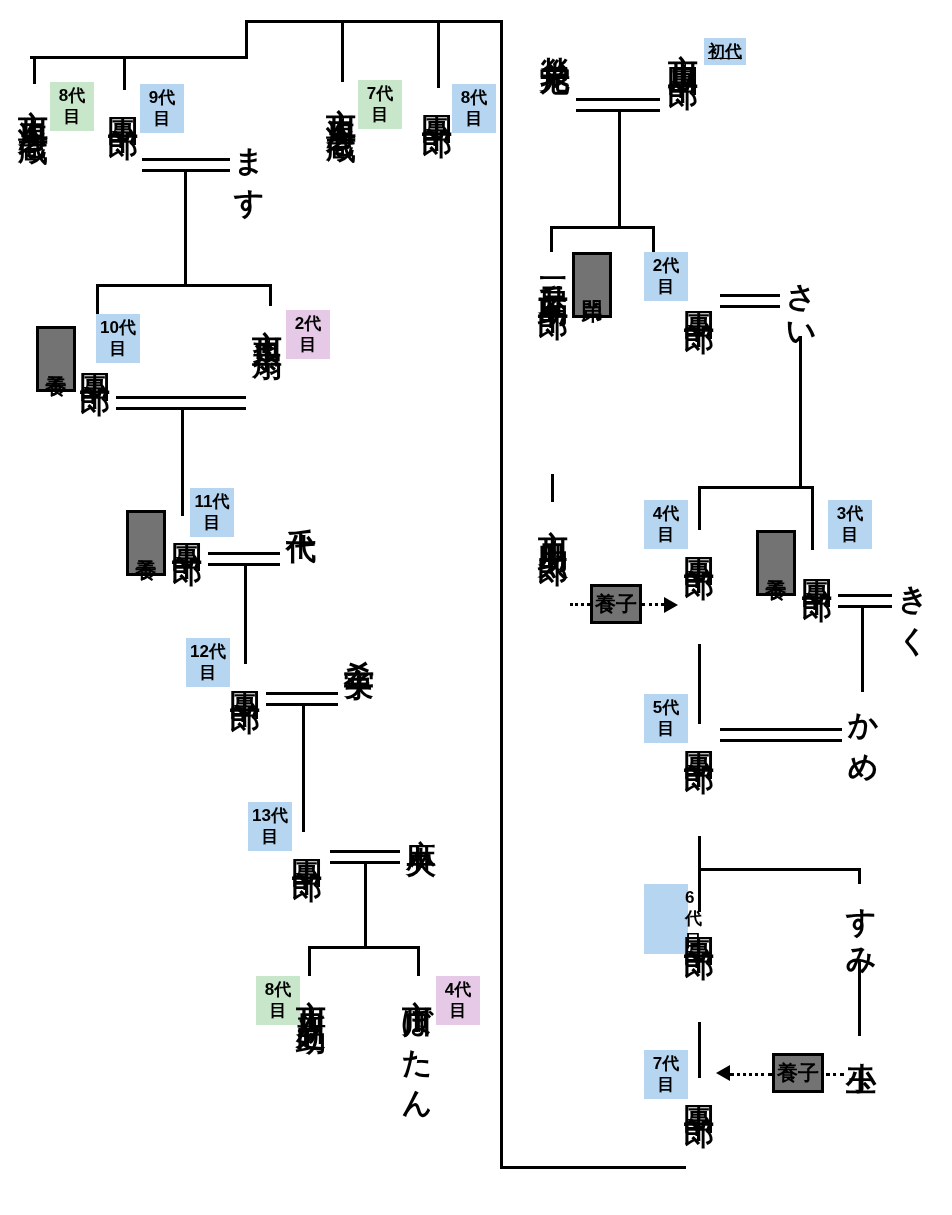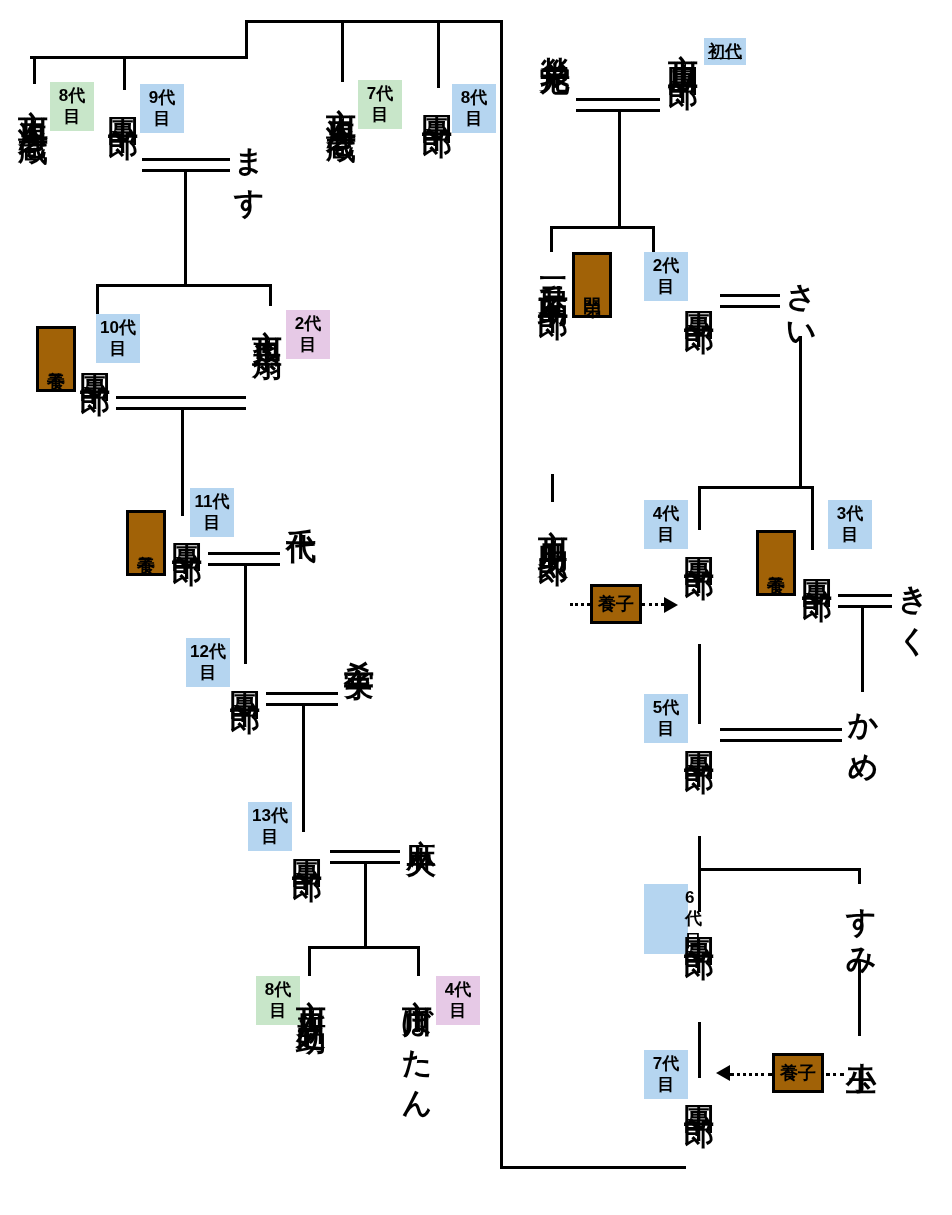--- a/index.html
+++ b/index.html
@@ -32,24 +32,24 @@
     font-size:17px;
     line-height:1.25;
     text-align:center;
     color:#000;
   }
   .badge.single{width:42px;}
   
   .lbox{
     position:absolute;
     border:3px solid #000;
-    background:#a16207;
+    background:#737373;
     box-sizing:border-box;
     font-weight:bold;
-    font-size:18px;
+    font-size:21px;
     color:#000;
     display:flex;align-items:center;justify-content:center;
   }
   .lbox.vert{
     writing-mode:vertical-rl;text-orientation:upright;
     width:40px;height:66px;letter-spacing:2px;
   }
   .lbox.horiz{width:52px;height:40px;}
   
   .h{position:absolute;height:3px;background:#000;}

